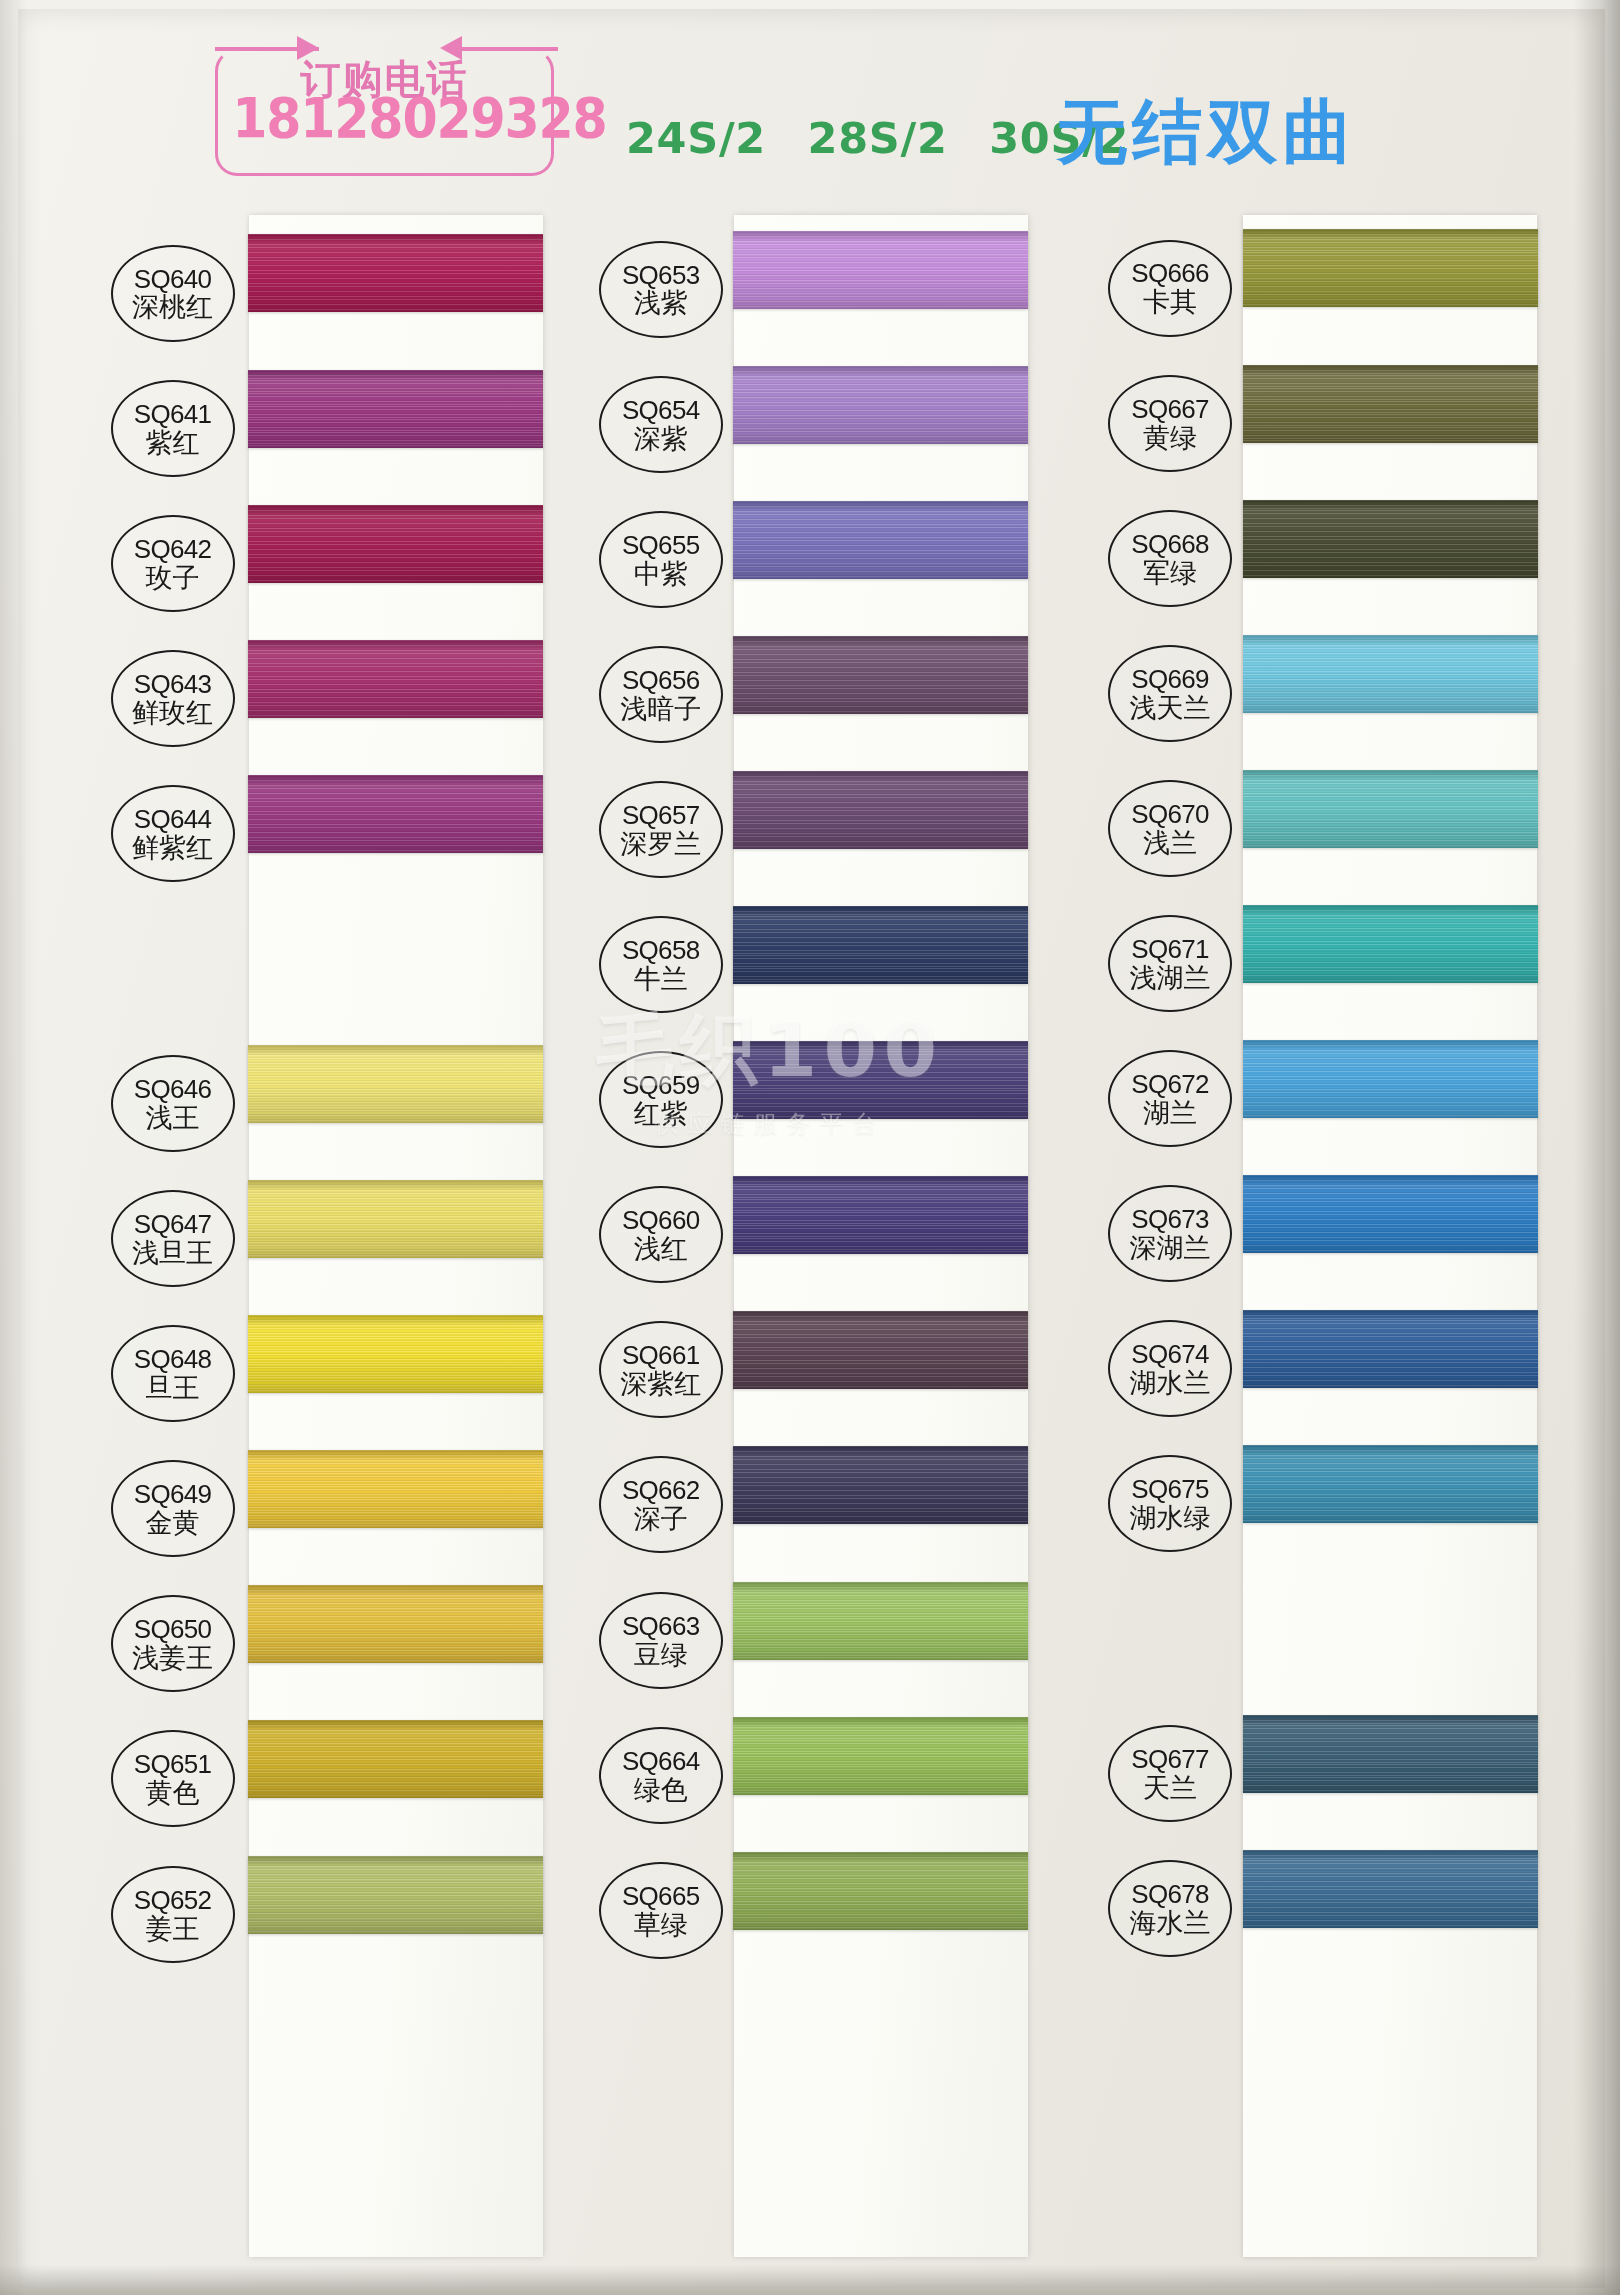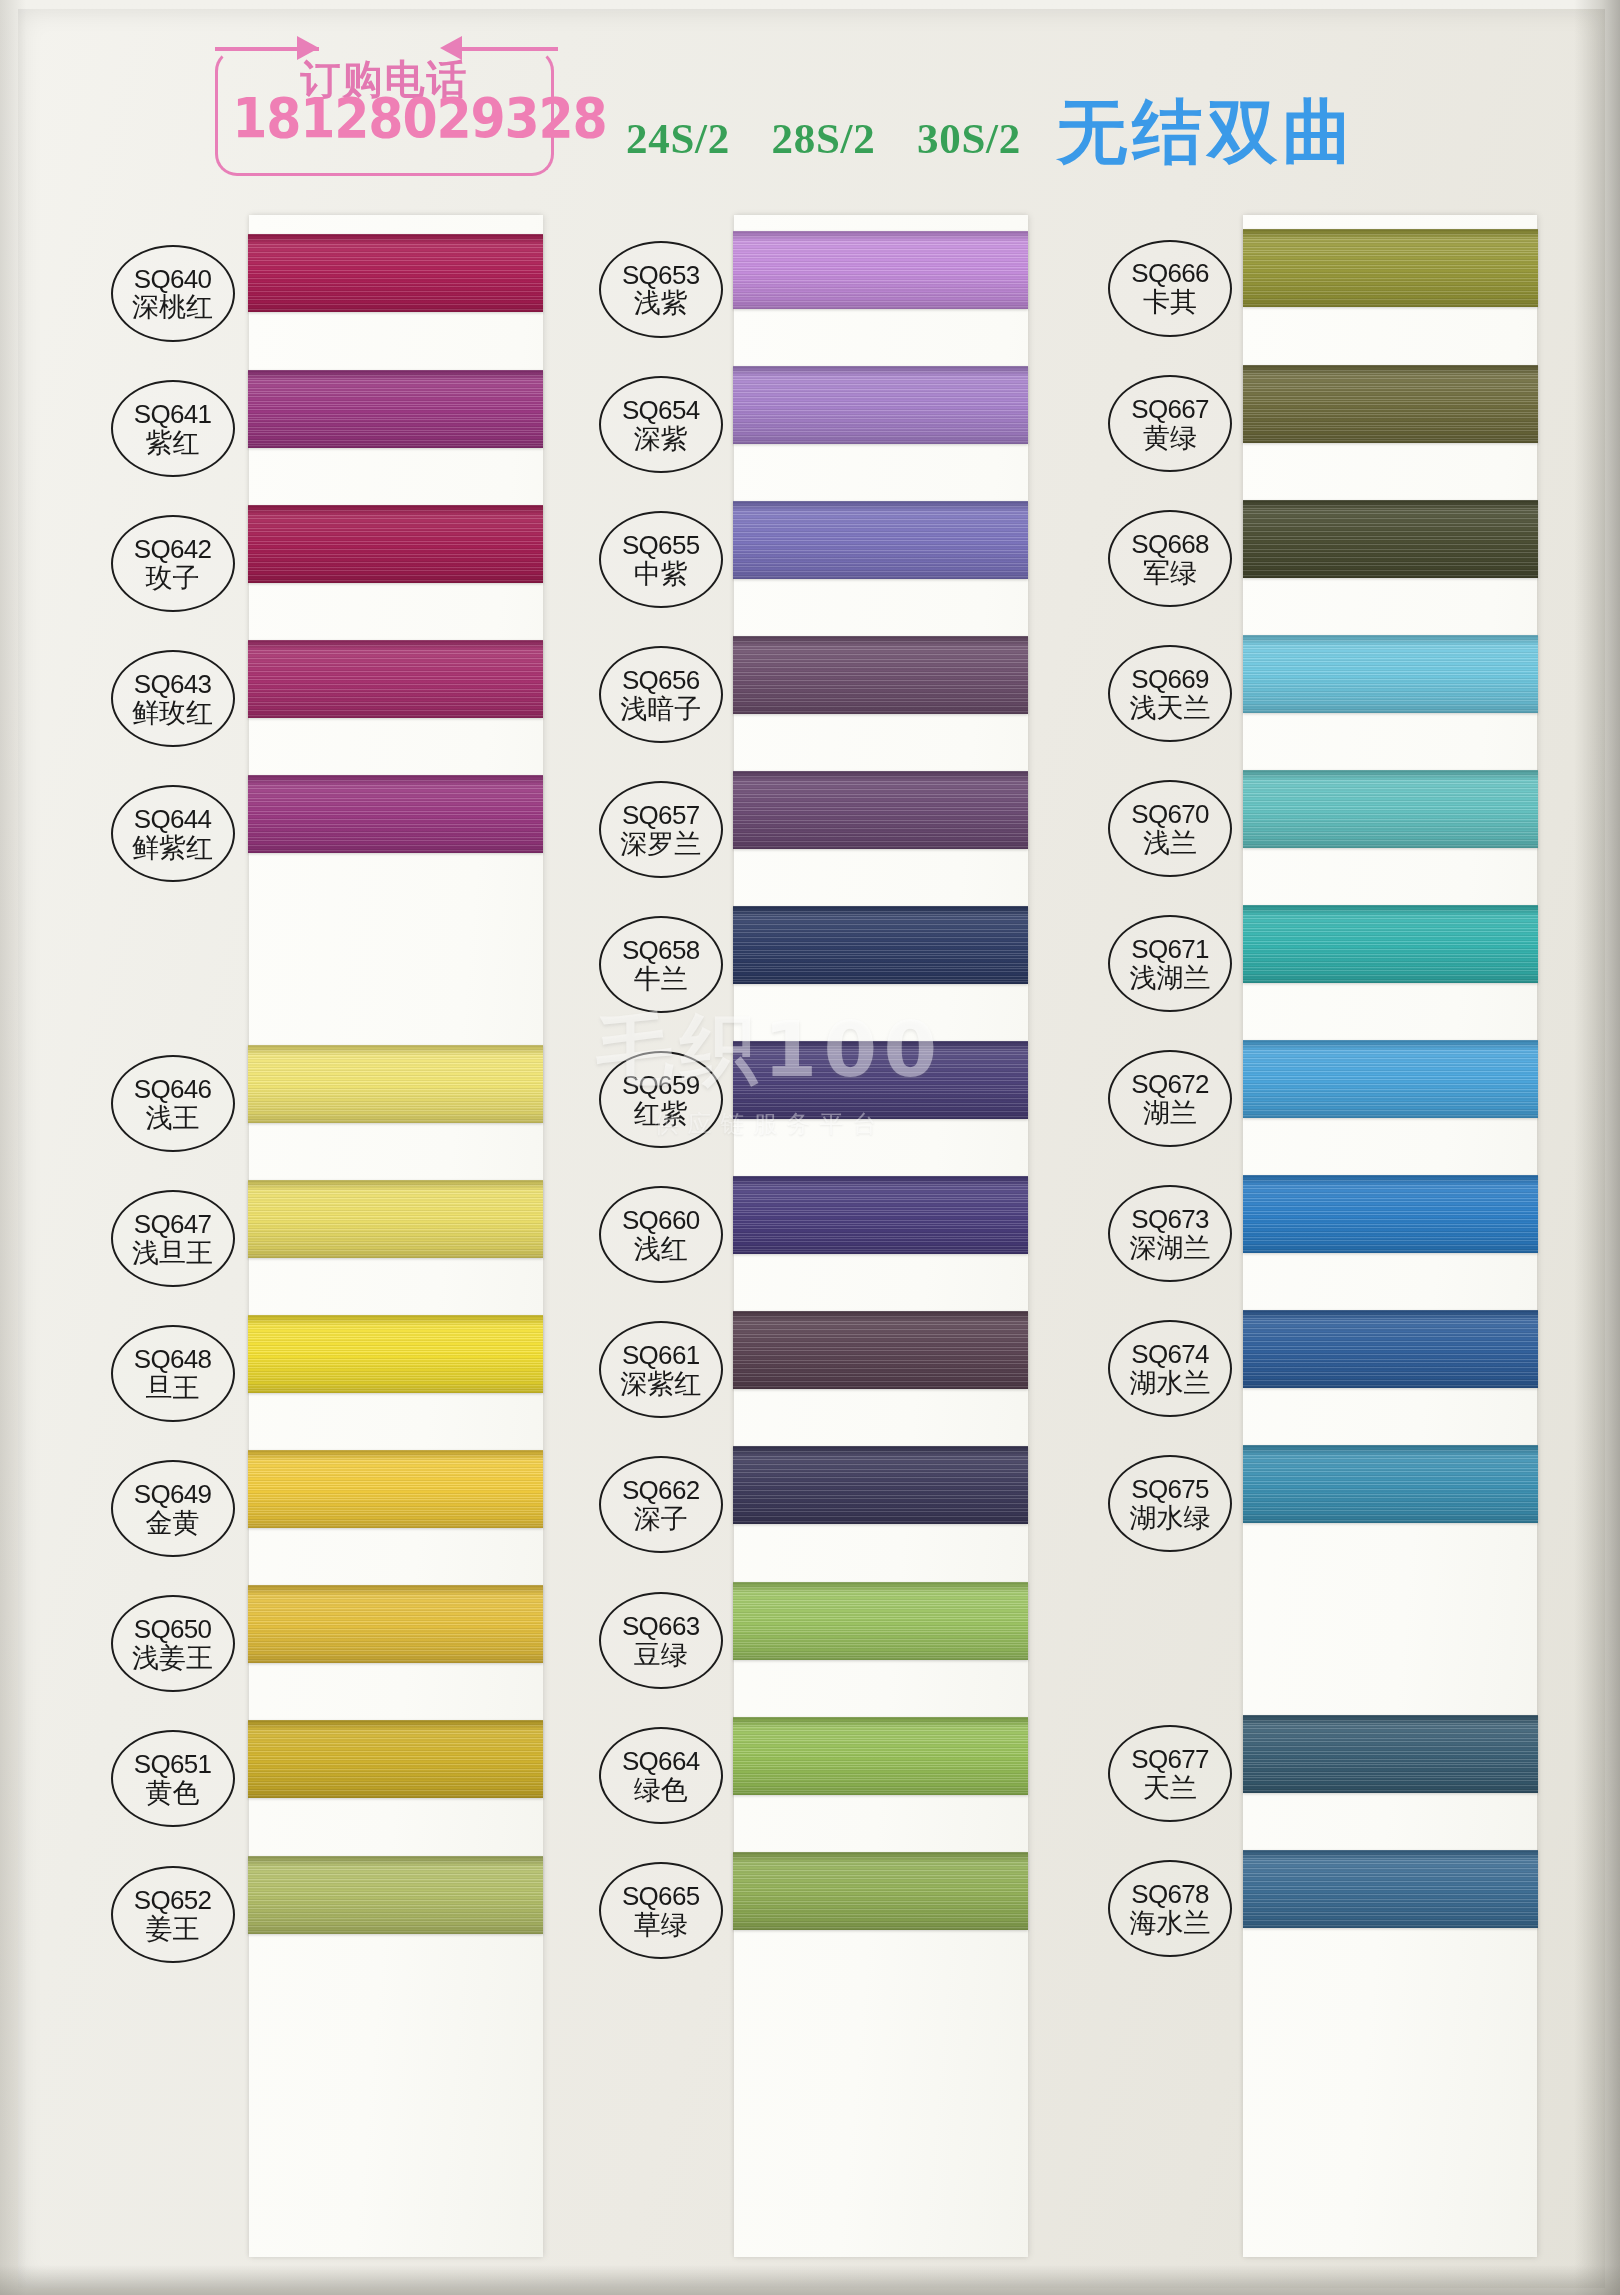--- a/index.html
+++ b/index.html
@@ -107,21 +107,21 @@
   #counts {
     position: absolute;
     left: 626px; top: 84px;
     font-size: 43px;
     font-weight: 700;
     color: #38a057;
     letter-spacing: 0.7px;
     font-family: "DejaVu Sans", sans-serif;
     white-space: nowrap;
   }
-  #counts span { margin-right: 26px; font-family: Liberation Serif, serif; }
+  #counts span { margin-right: 26px; }
   #counts span:last-child { margin-right: 0; }
   #brand-title {
     position: absolute;
     left: 1057px; top: 57px;
     font-size: 70px;
     font-weight: 700;
     color: #3b9ae8;
     letter-spacing: 5.2px;
     font-family: "DejaVu Sans", sans-serif;
     white-space: nowrap;

